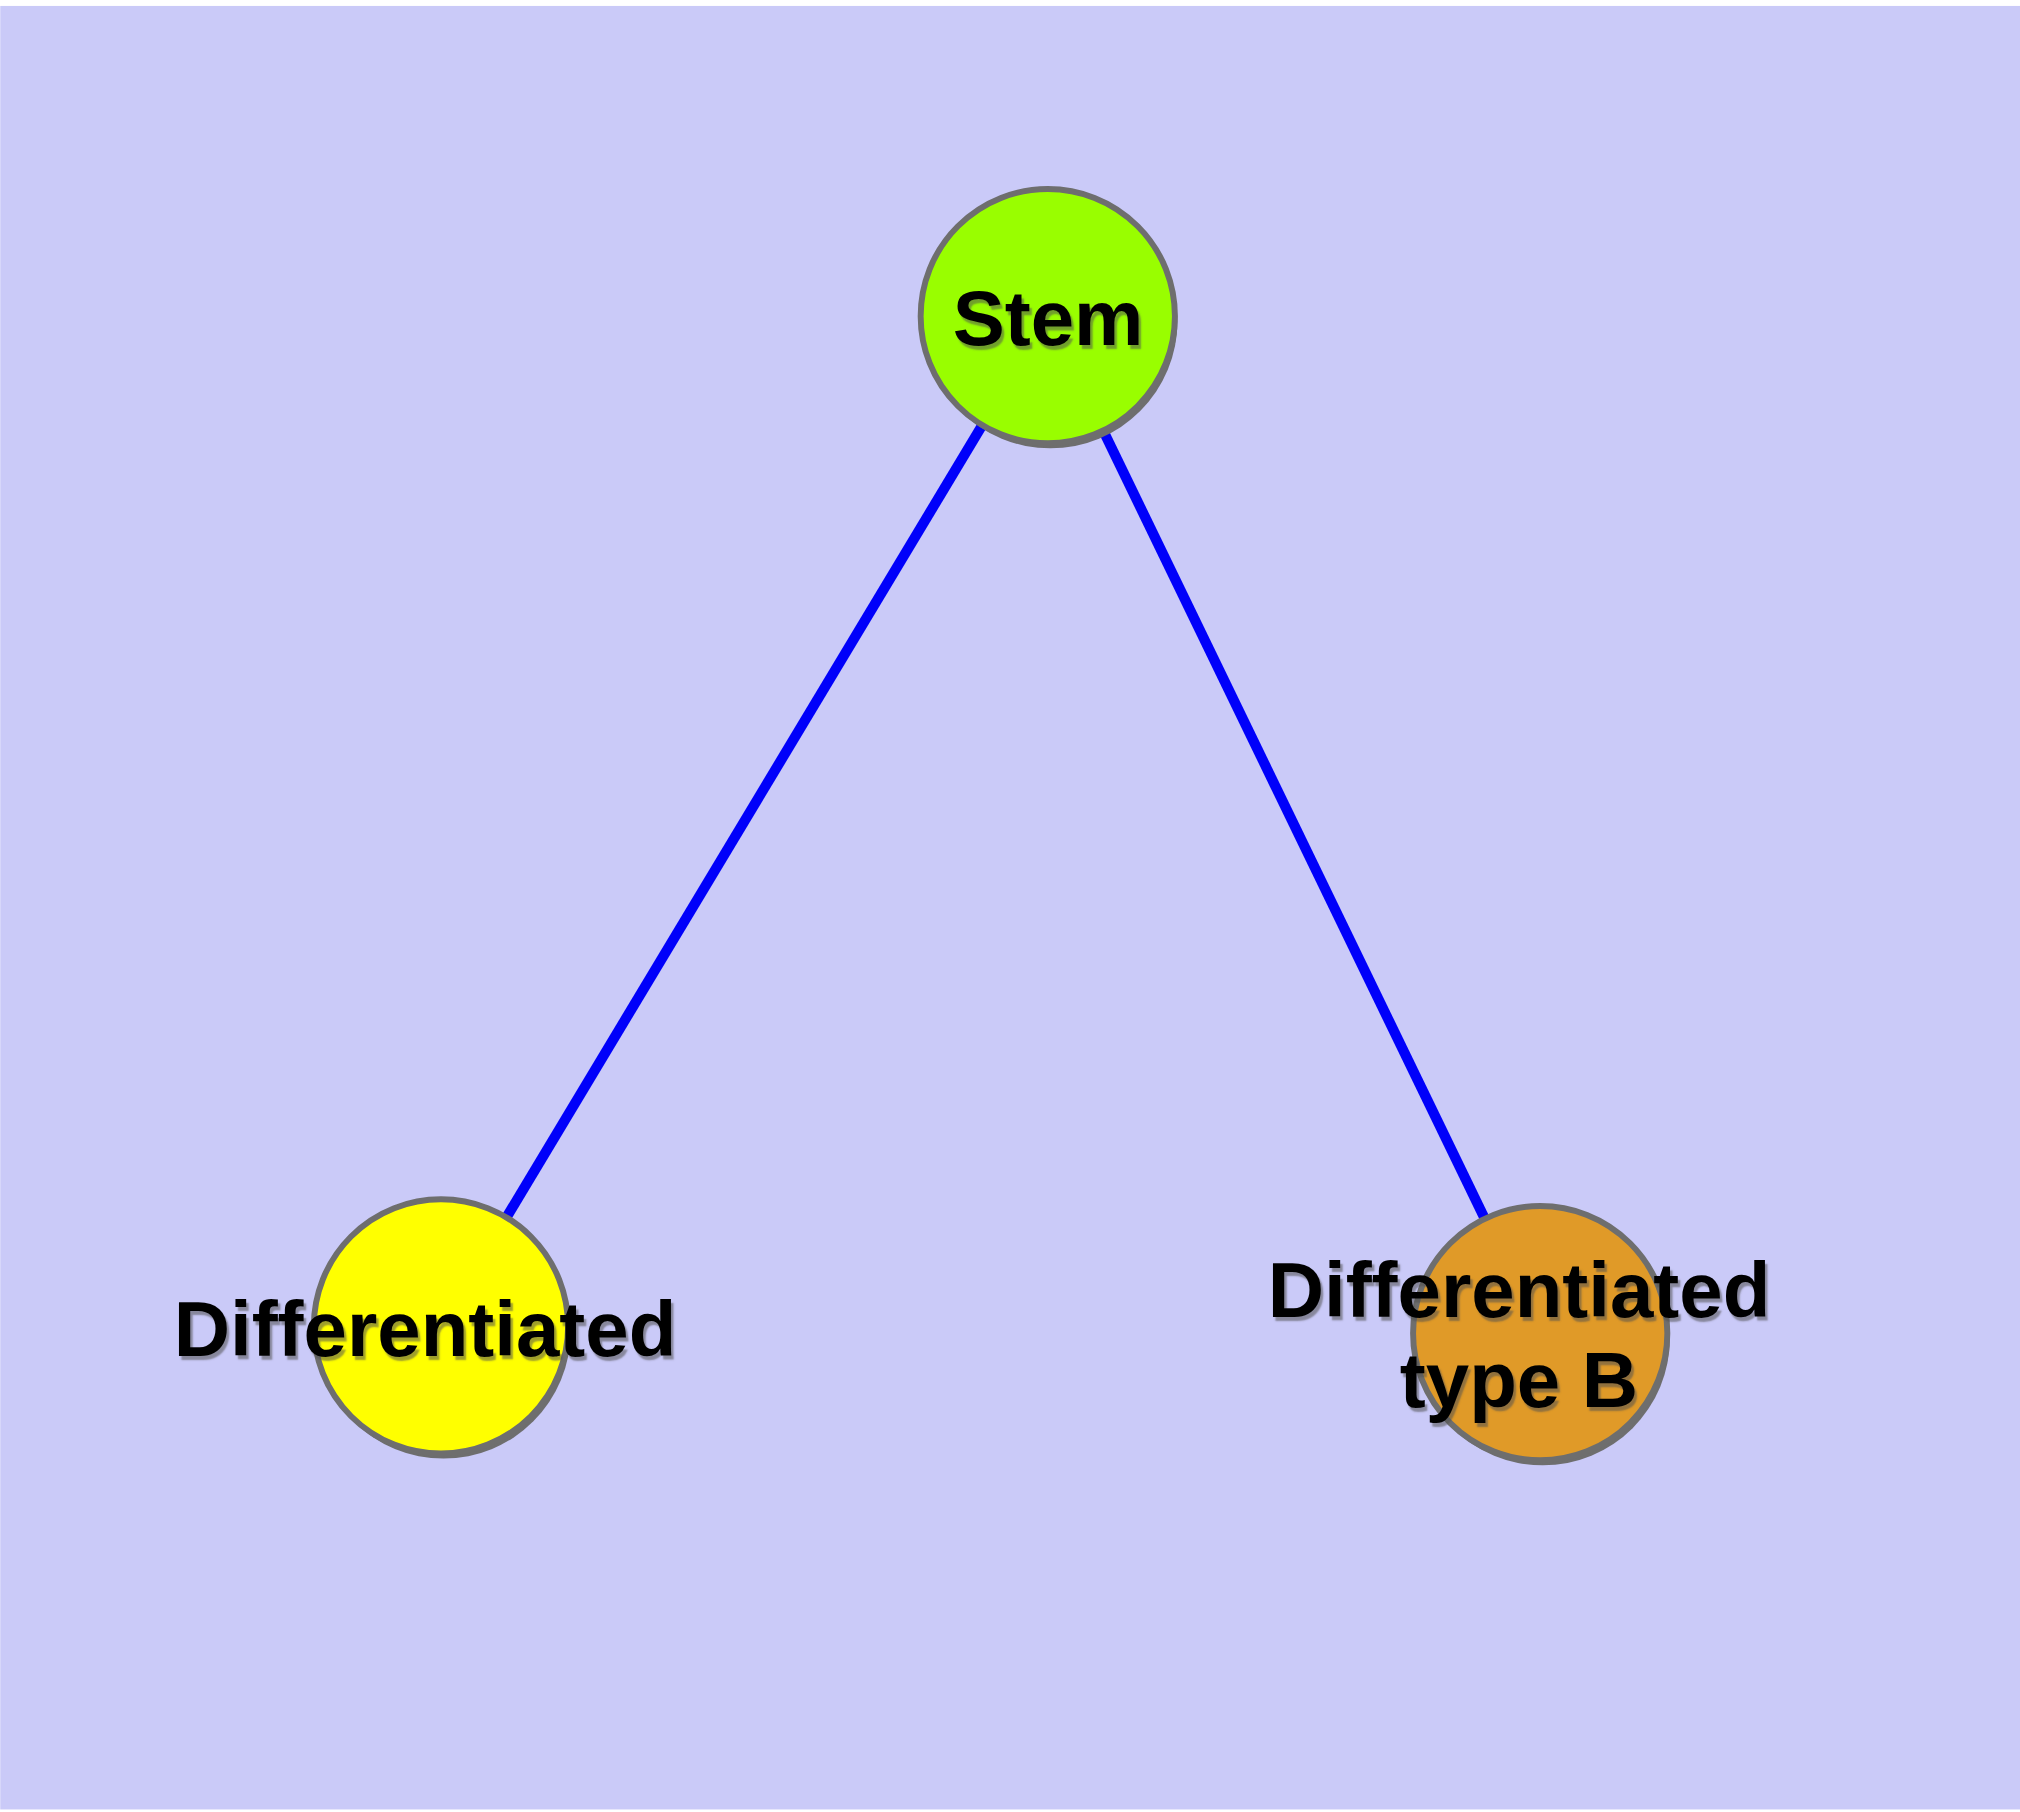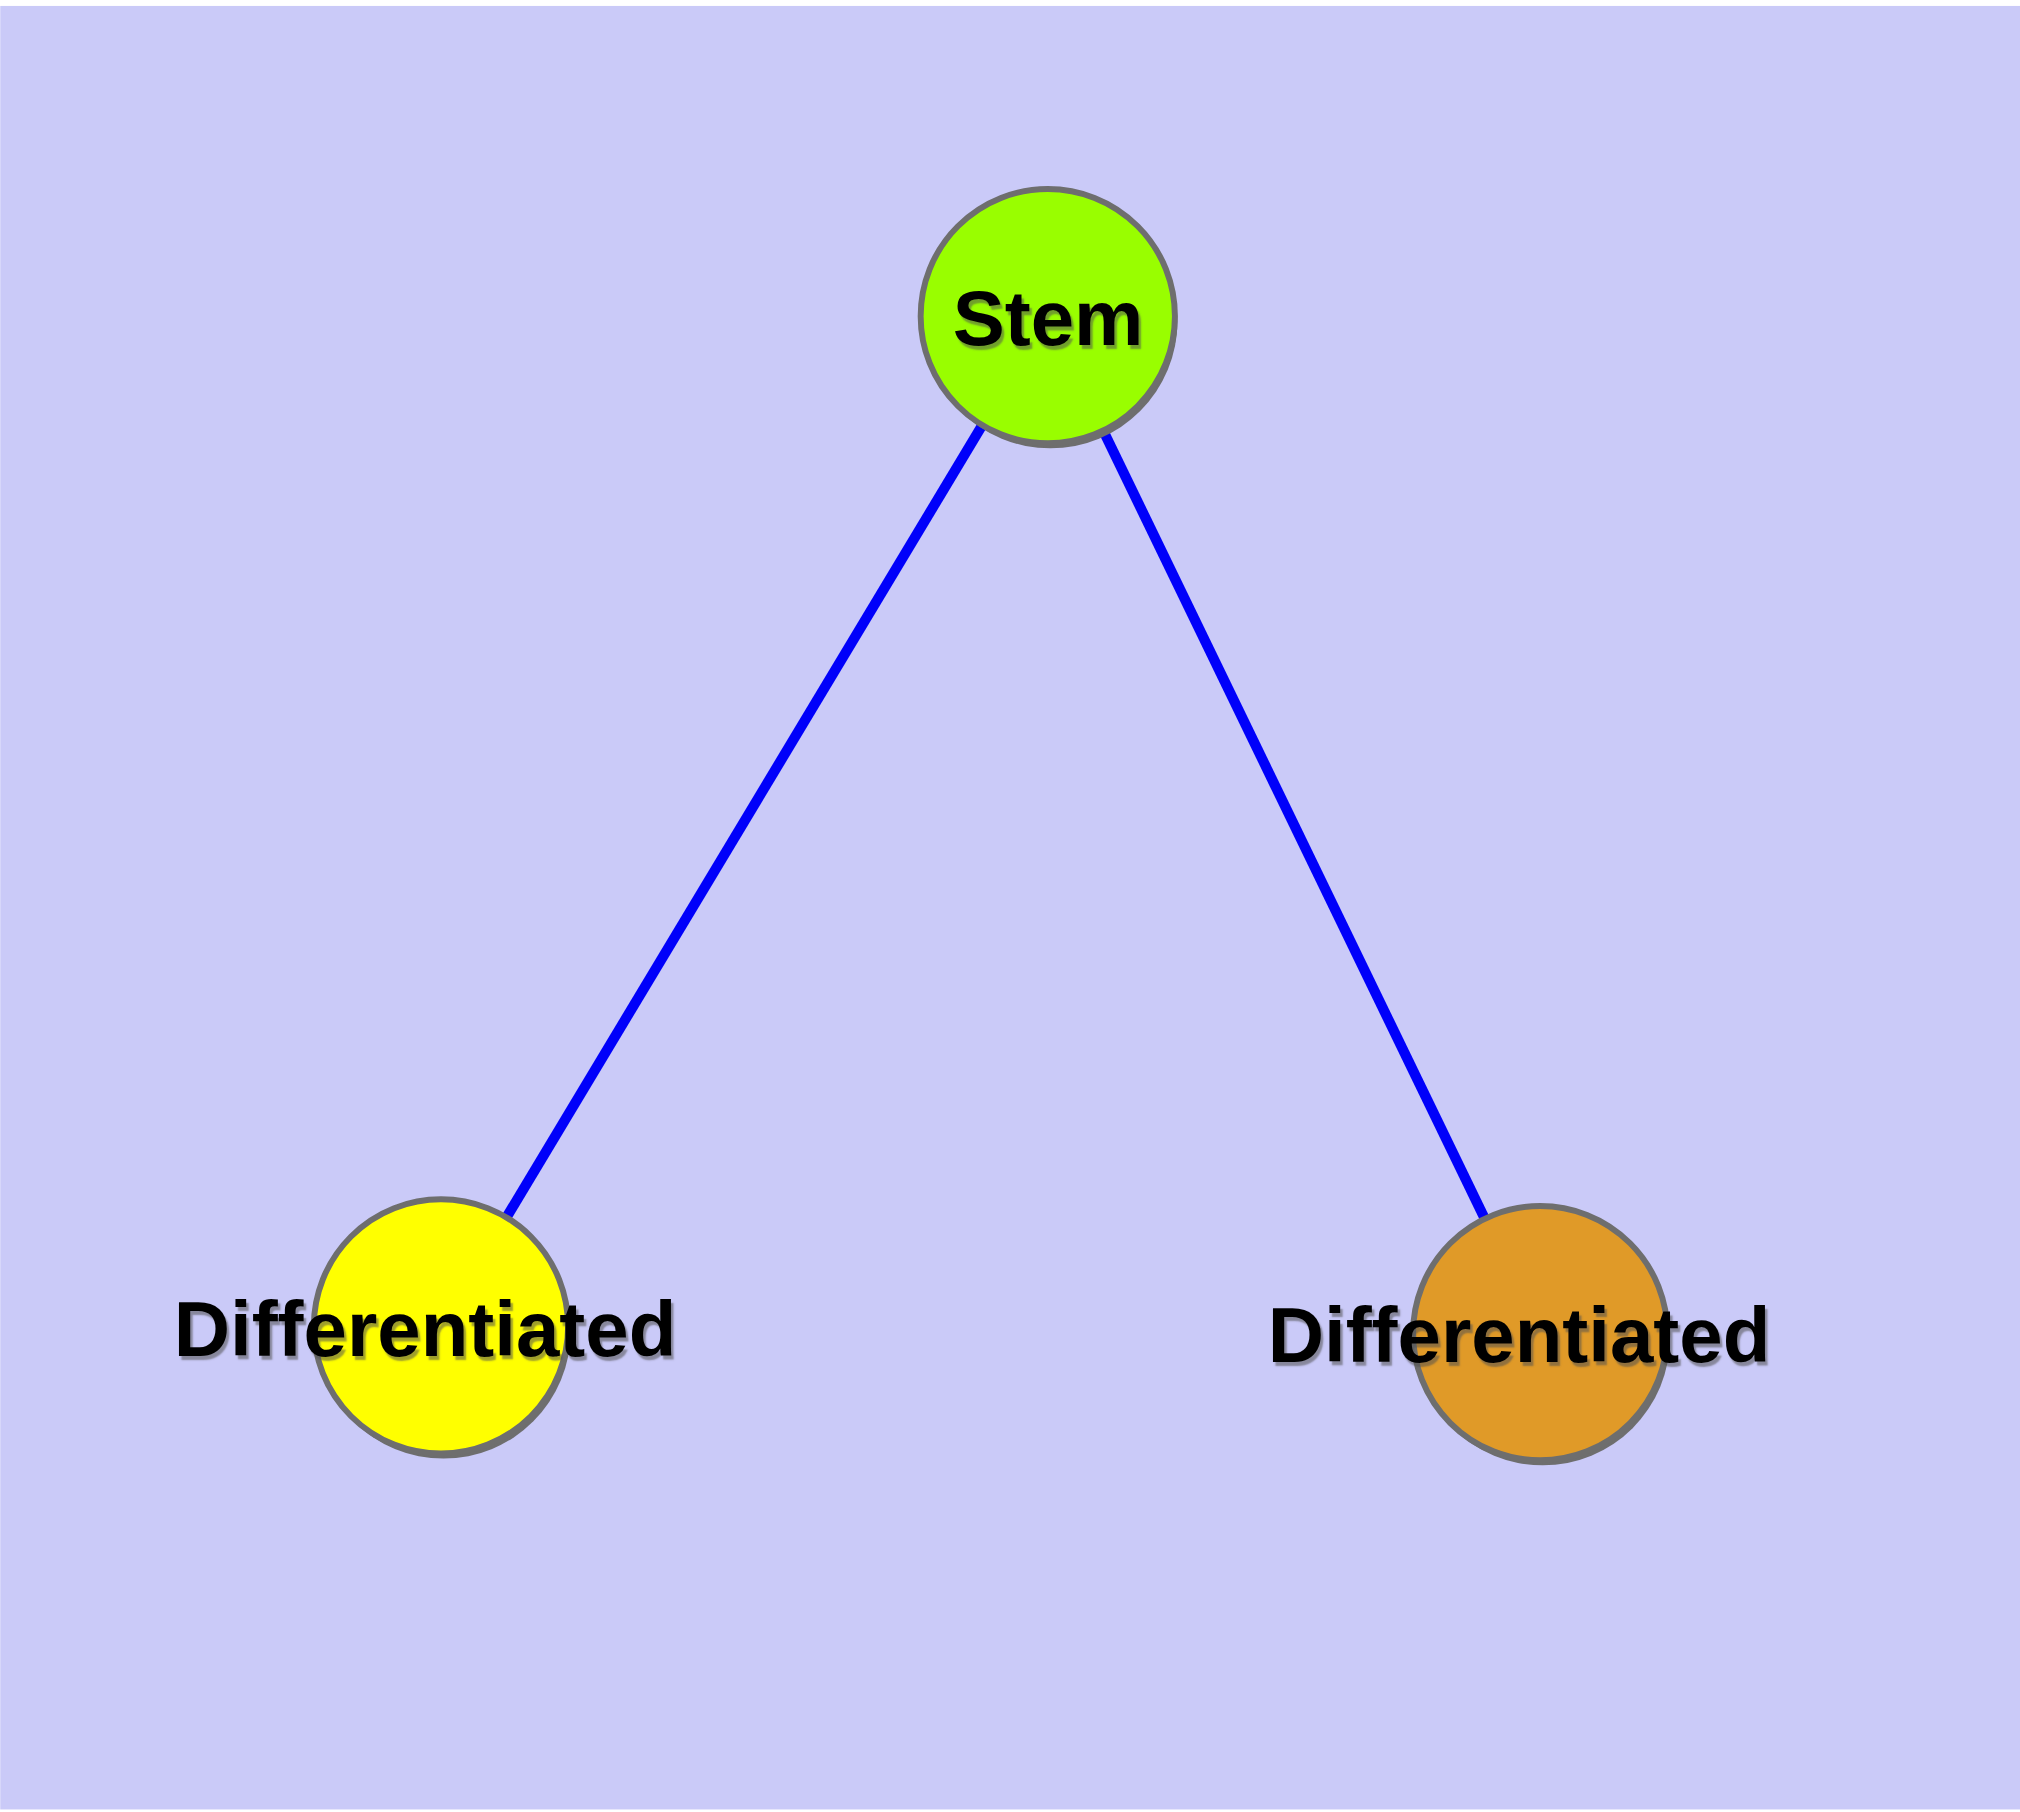--- a/index.html
+++ b/index.html
@@ -62,16 +62,17 @@
   </svg>
 
   <div class="node-label label-stem">Stem</div>
 
   <div class="node-label label-type-a">
     <div>Differentiated</div>
   </div>
 
   <div class="node-label label-type-b">
     <div>Differentiated</div>
+    <div>type B</div>
   </div>
 
 </div>
 
 
 </body></html>

